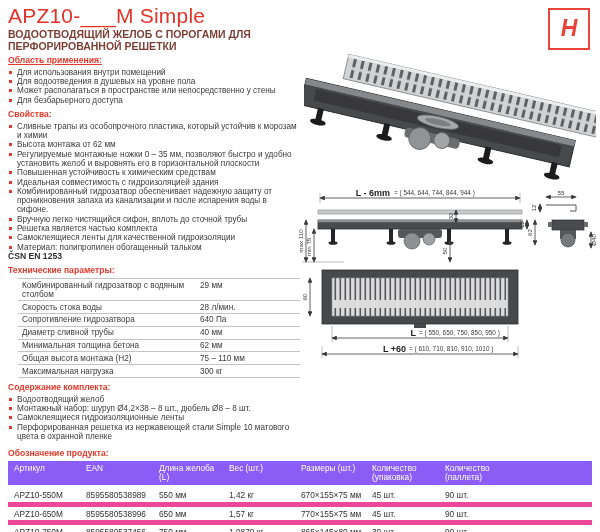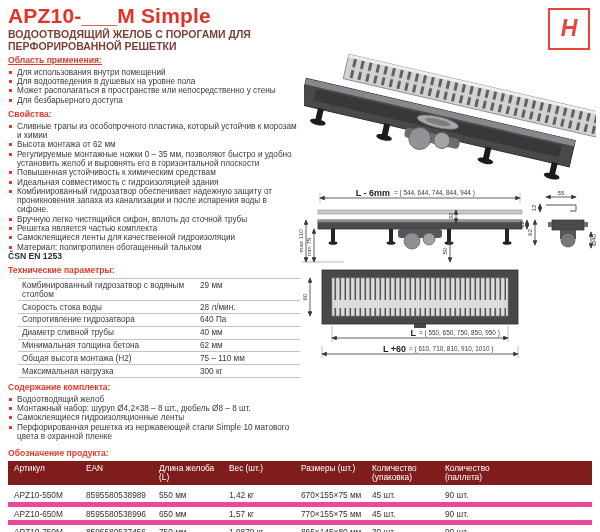--- a/index.html
+++ b/index.html
@@ -3,21 +3,21 @@
 <meta charset="utf-8">
 <style>
   html,body{margin:0;padding:0;}
   body{
     width:600px;height:532px;position:relative;background:#ffffff;
     font-family:"Liberation Sans","DejaVu Sans",sans-serif;color:#3b3b3b;
     overflow:hidden;
   }
   
   .title{
-    position:absolute;left:8px;top:4px;font-size:21px;font-weight:bold;
+    position:absolute;left:8px;top:4px;font-size:21px;font-weight:normal;
     color:#e23328;letter-spacing:.2px;white-space:nowrap;
   }
   .subtitle{
     position:absolute;left:8px;top:29px;font-size:10.5px;line-height:11.5px;
     font-weight:bold;color:#7c3f37;
   }
   .logo{
     position:absolute;right:10px;top:8px;width:38px;height:38px;
     border:2px solid #e8443c;display:flex;align-items:center;justify-content:center;
   }
@@ -51,21 +51,21 @@
   text.dimS{font-family:"Liberation Sans",sans-serif;font-size:6.4px;fill:#3a3a3a;}
   text.dim{font-family:"Liberation Sans",sans-serif;font-size:6.2px;fill:#3a3a3a;}
   
   .bottom{position:absolute;left:8px;right:8px;top:448px;}
   .bottom .sec-h{margin:0 0 3px;}
   table.prod{
     width:100%;border-collapse:collapse;table-layout:fixed;
     font-size:8.3px;border-bottom:3px solid #55565a;
   }
   table.prod thead th{
-    background:#7f1d1d;color:#ffffff;font-weight:normal;text-align:left;
+    background:#8b5cf6;color:#ffffff;font-weight:normal;text-align:left;
     padding:2.5px 2px 2.5px 6px;line-height:9.5px;vertical-align:top;
   }
   table.prod thead tr{border-bottom:3px solid #ffffff;}
   table.prod tbody td{
     padding:2px 2px 1.5px 6px;border-top:5px solid #ec4899;color:#333333;
     white-space:nowrap;overflow:hidden;
   }
   table.prod tbody tr:first-child td{border-top:none;}
 </style>
 </head>

